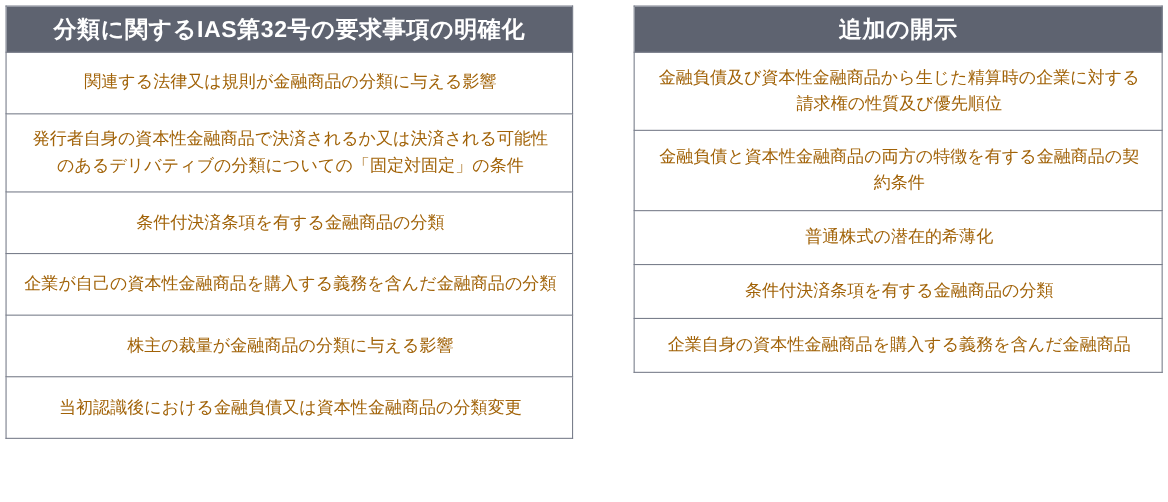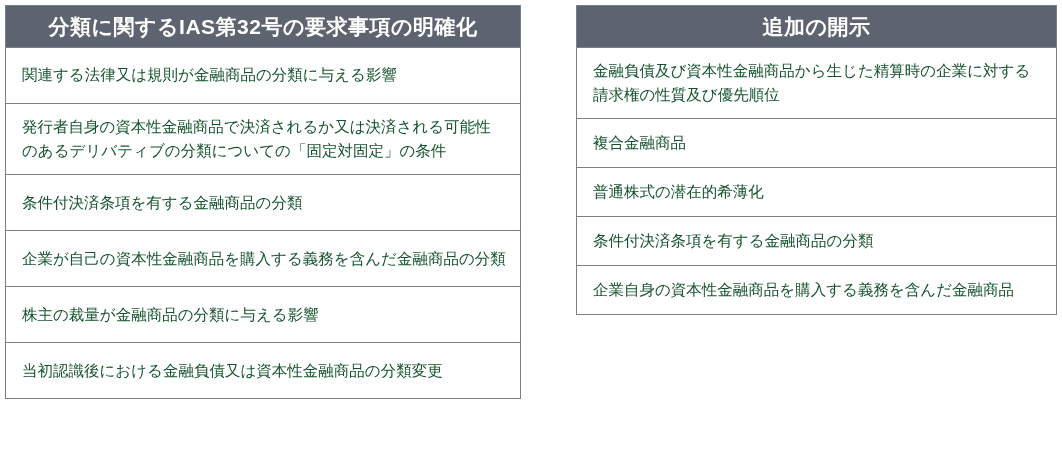--- a/index.html
+++ b/index.html
@@ -52,25 +52,25 @@
     color: #ffffff;
     font-weight: bold;
     font-size: 21px;
     text-align: center;
     height: 42px;
     letter-spacing: 0.5px;
     padding: 6px 8px;
   }
   .cell {
     background: #ffffff;
-    color: #14532d;
+    color: #a16207;
     font-size: 15.5px;
     line-height: 1.55;
     padding: 12px 14px 12px 16px;
-    text-align: left;
+    text-align: center;
   }
   .cell.two-line {
     padding-top: 11px;
     padding-bottom: 11px;
   }
   .left-cells .cell { height: 56px; }
   .left-cells .cell.two-line { height: 68px; }
   .right-cells .cell { height: 47px; }
   .right-cells .cell.two-line { height: 62px; font-family: Liberation Serif, serif; }
 </style>
@@ -114,21 +114,21 @@
       <thead>
         <tr>
           <th class="hdr">追加の開示</th>
         </tr>
       </thead>
       <tbody class="right-cells">
         <tr>
           <td class="cell two-line">金融負債及び資本性金融商品から生じた精算時の企業に対する請求権の性質及び優先順位</td>
         </tr>
         <tr>
-          <td class="cell">複合金融商品</td>
+          <td class="cell">金融負債と資本性金融商品の両方の特徴を有する金融商品の契約条件</td>
         </tr>
         <tr>
           <td class="cell">普通株式の潜在的希薄化</td>
         </tr>
         <tr>
           <td class="cell">条件付決済条項を有する金融商品の分類</td>
         </tr>
         <tr>
           <td class="cell">企業自身の資本性金融商品を購入する義務を含んだ金融商品</td>
         </tr>

